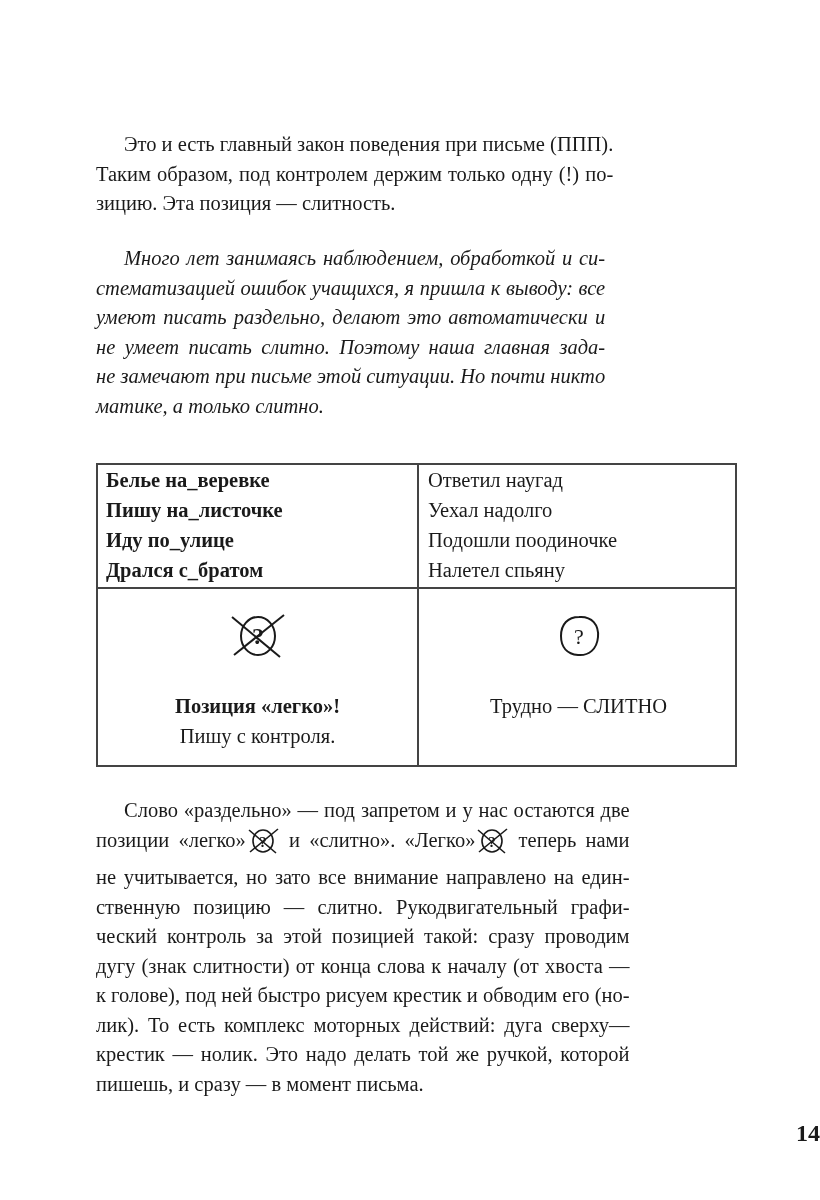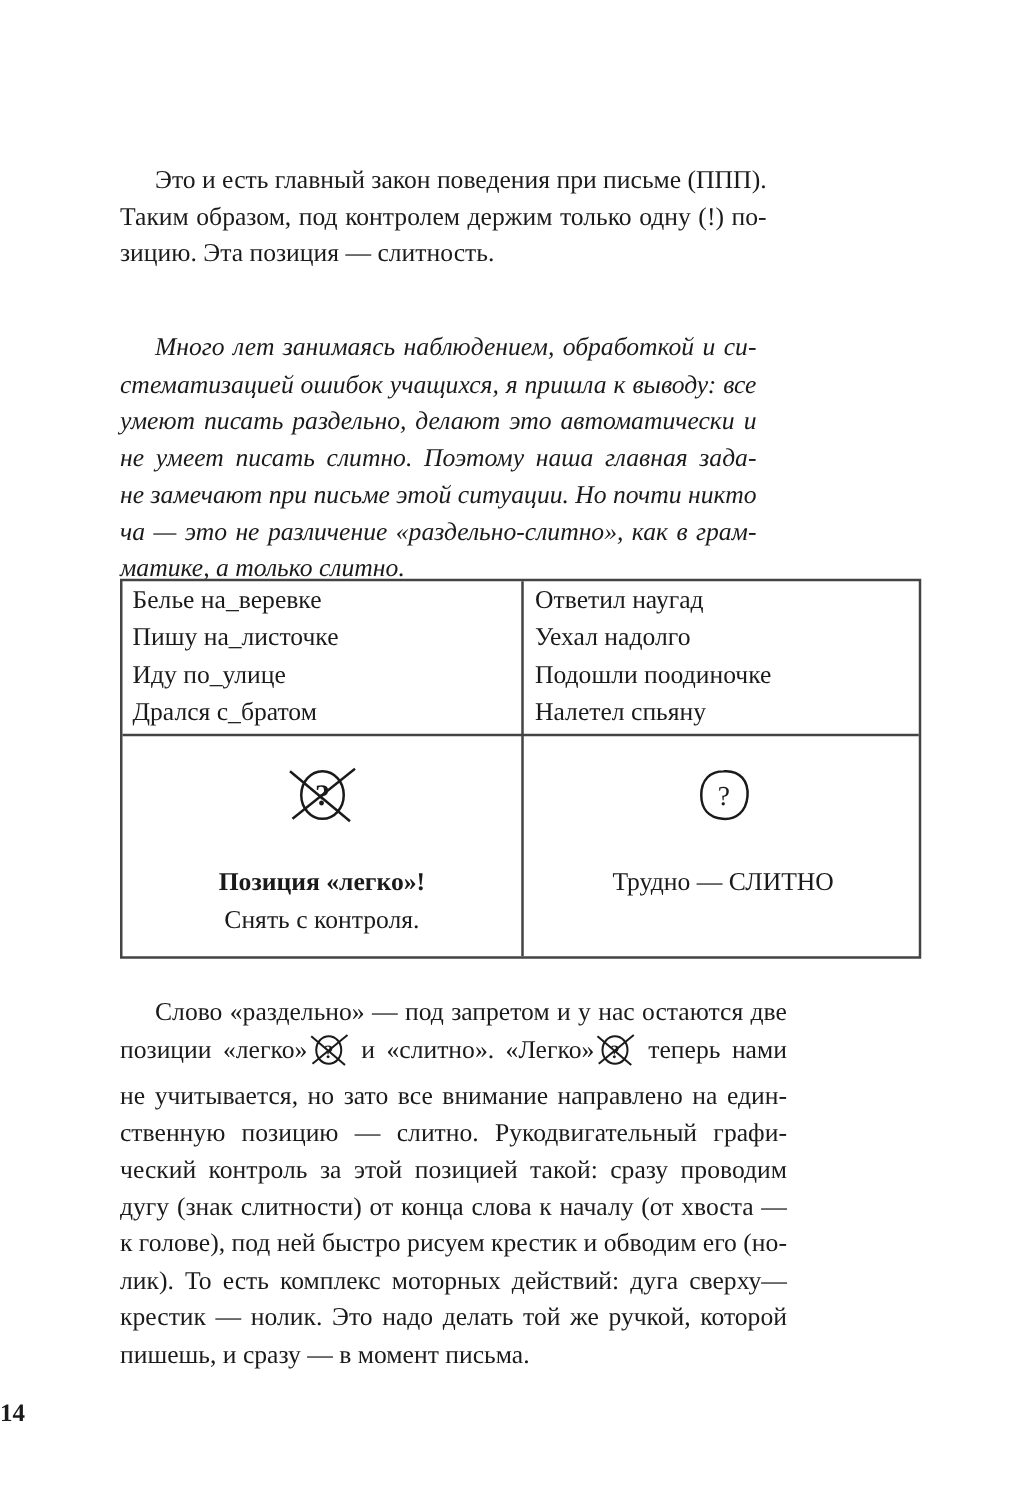--- a/index.html
+++ b/index.html
@@ -12,60 +12,59 @@
   .para {
     font-family: "Liberation Serif", serif;
     font-size: 20.5px; line-height: 29.5px; text-align: justify;
     margin: 0; text-indent: 28px;
     hyphens: manual;
   }
   .line { display: block; text-align: justify; text-align-last: justify; text-indent: 0; white-space: nowrap; }
   .line.first { padding-left: 28px; }
   .line.last { text-align-last: left; }
   .para1 { position: absolute; top: 0; }
-  .para2 { position: absolute; top: 114px; font-style: italic; margin-top: 20px; }
+  .para2 { position: absolute; top: 114px; font-style: italic; }
   .para3 { position: absolute; top: 666px; }
   b { font-weight: normal; }
   .table {
     position: absolute; left: 0; top: 333px; width: 641px; height: 304px;
     border: 2px solid #444; box-sizing: border-box;
   }
   .vdiv { position: absolute; left: 319px; top: 0; bottom: 0; width: 2px; background: #444; }
   .hdiv { position: absolute; left: 0; right: 0; top: 122px; height: 2px; background: #444; }
   .cell-list { position: absolute; top: 0; font-family: "Liberation Serif", serif; font-size: 20.5px; line-height: 30px; }
-  .cell-list.left { left: 8px; }
+  .cell-list.left { left: 8px; font-weight: bold; }
   .cell-list.right { left: 330px; }
   .cell-list div { white-space: nowrap; }
   .cell-bottom { position: absolute; top: 124px; height: 178px; width: 319px; text-align: center; font-family: "Liberation Serif", serif; font-size: 20.5px; line-height: 30px; }
   .cell-bottom.left { left: 0; }
   .cell-bottom.right { left: 321px; }
   .cell-icon { position: absolute; left: 50%; top: 22px; transform: translateX(-50%); }
   .cell-caption { position: absolute; left: 0; right: 0; top: 102px; }
   .inline-icon { display: inline-block; vertical-align: -8px; }
   .page-number {
-    position: absolute; left: 0; right: 0; top: 1120px; text-align: left;
-    font-family: "Liberation Serif", serif; font-weight: bold; font-size: 20px;
+    position: absolute; left: 0; right: 0; top: 1120px; text-align: right;
+    font-family: "Liberation Serif", serif; font-weight: bold; font-size: 24px;
   }
 </style>
 </head>
 <body>
 
 <div class="page">
   <p class="para para1">
       <span class="line first">Это и есть главный закон <b>поведения при письме</b> (ППП).</span>
       <span class="line">Таким образом, под контролем держим только <b>одну (!)</b> по-</span>
       <span class="line last">зицию. Эта позиция — <b>слитность.</b></span>
     </p>
   <p class="para para2">
       <span class="line first">Много лет занимаясь наблюдением, обработкой и си-</span>
       <span class="line">стематизацией ошибок учащихся, я пришла к выводу: <b>все</b></span>
       <span class="line"><b>умеют</b> писать раздельно, делают это автоматически и</span>
       <span class="line">не умеет писать слитно. Поэтому наша главная зада-</span>
       <span class="line">не замечают при письме этой ситуации. Но почти никто</span>
-      <span class="line">ча  — это не различение «раздельно-слитно», как в грам-</span>
       <span class="line last">матике, а <b>только слитно</b>.</span>
     </p>
 
   <div class="table">
     <div class="vdiv"></div>
     <div class="hdiv"></div>
     <div class="cell-list left">
       <div>Белье на_веревке</div>
       <div>Пишу на_листочке</div>
       <div>Иду по_улице</div>
@@ -81,21 +80,21 @@
       <span class="cell-icon">
         <svg width="64" height="50" viewBox="0 0 64 50">
           <ellipse cx="32" cy="25" rx="17" ry="19" fill="none" stroke="#1a1a1a" stroke-width="2"></ellipse>
           <line x1="6" y1="6" x2="54" y2="46" stroke="#1a1a1a" stroke-width="2"></line>
           <line x1="58" y1="4" x2="8" y2="44" stroke="#1a1a1a" stroke-width="2"></line>
           <text x="32" y="33" text-anchor="middle" font-family="Liberation Serif, serif" font-size="24" font-weight="bold" fill="#1a1a1a">?</text>
         </svg>
       </span>
       <div class="cell-caption">
         <div style="font-weight:bold">Позиция «легко»!</div>
-        <div>Снять с контроля.</div>
+        <div>Пишу с контроля.</div>
       </div>
     </div>
     <div class="cell-bottom right">
       <span class="cell-icon">
         <svg width="50" height="50" viewBox="0 0 50 50">
           <path d="M25 6 C38 5 45 14 44 26 C43 38 35 45 24 44 C13 43 7 36 7 25 C7 13 14 6 25 6 Z" fill="none" stroke="#1a1a1a" stroke-width="2"></path>
           <text x="25" y="33" text-anchor="middle" font-family="Liberation Serif, serif" font-size="22" fill="#1a1a1a">?</text>
         </svg>
       </span>
       <div class="cell-caption">

